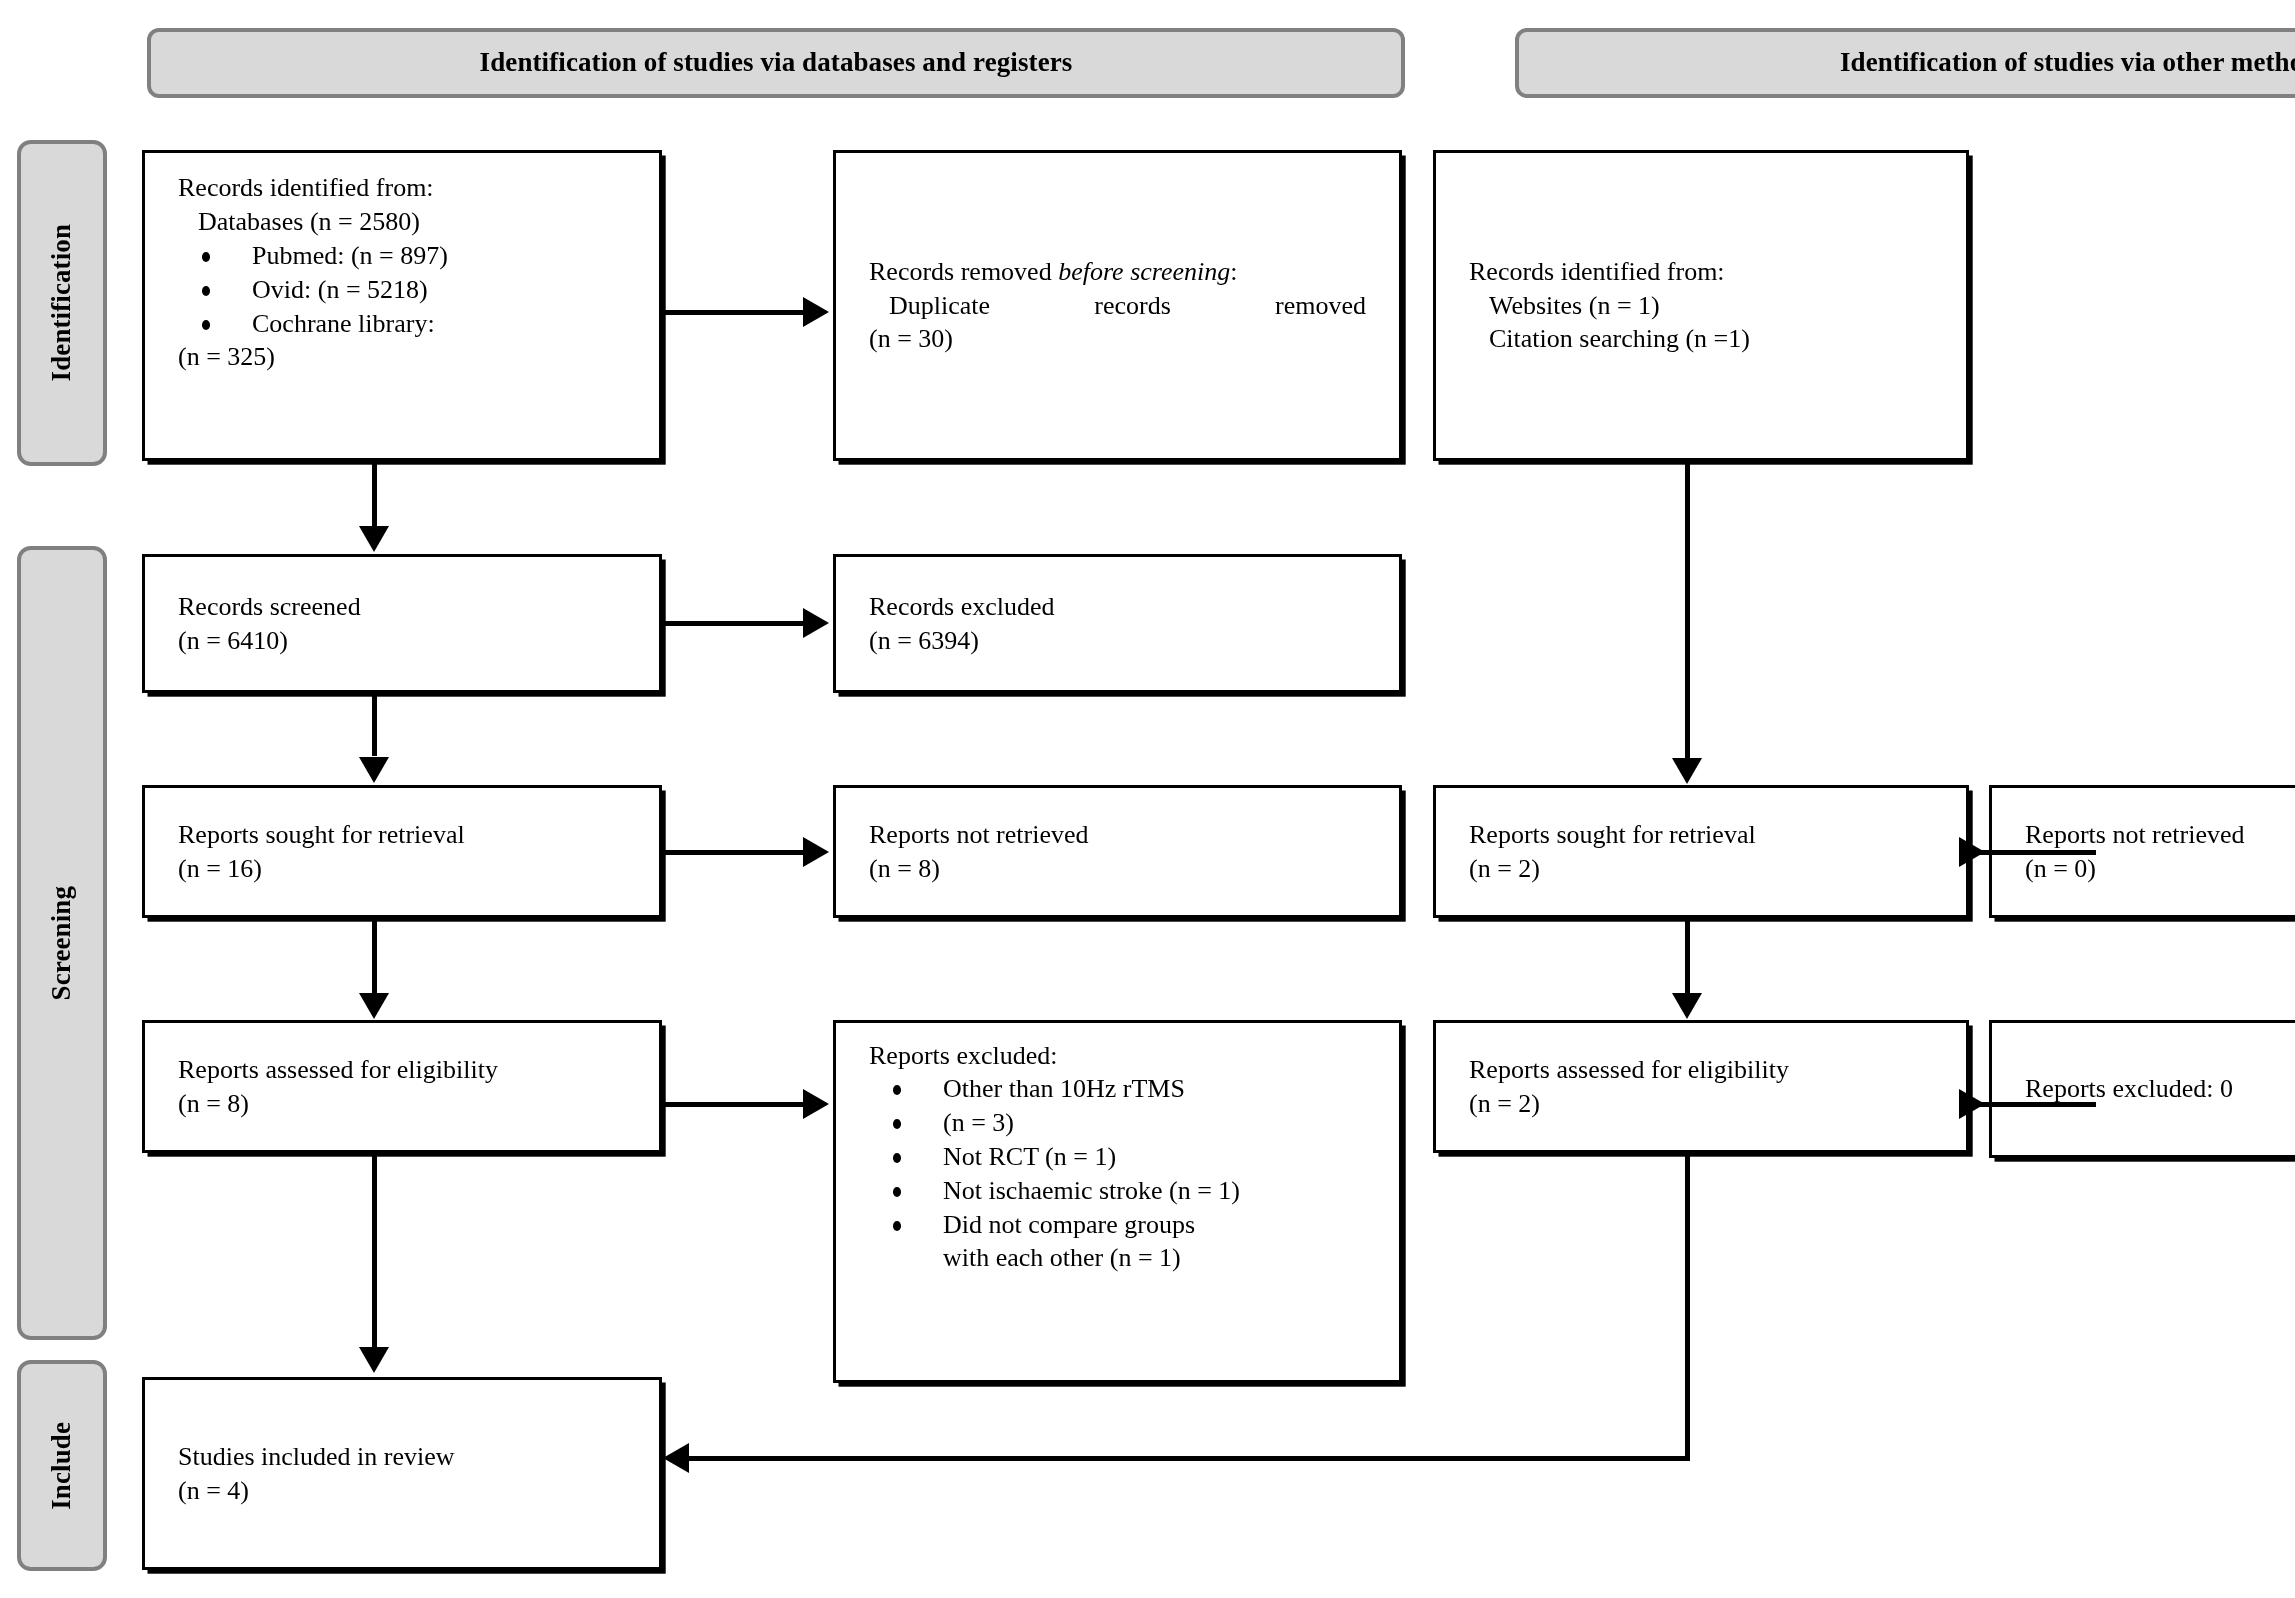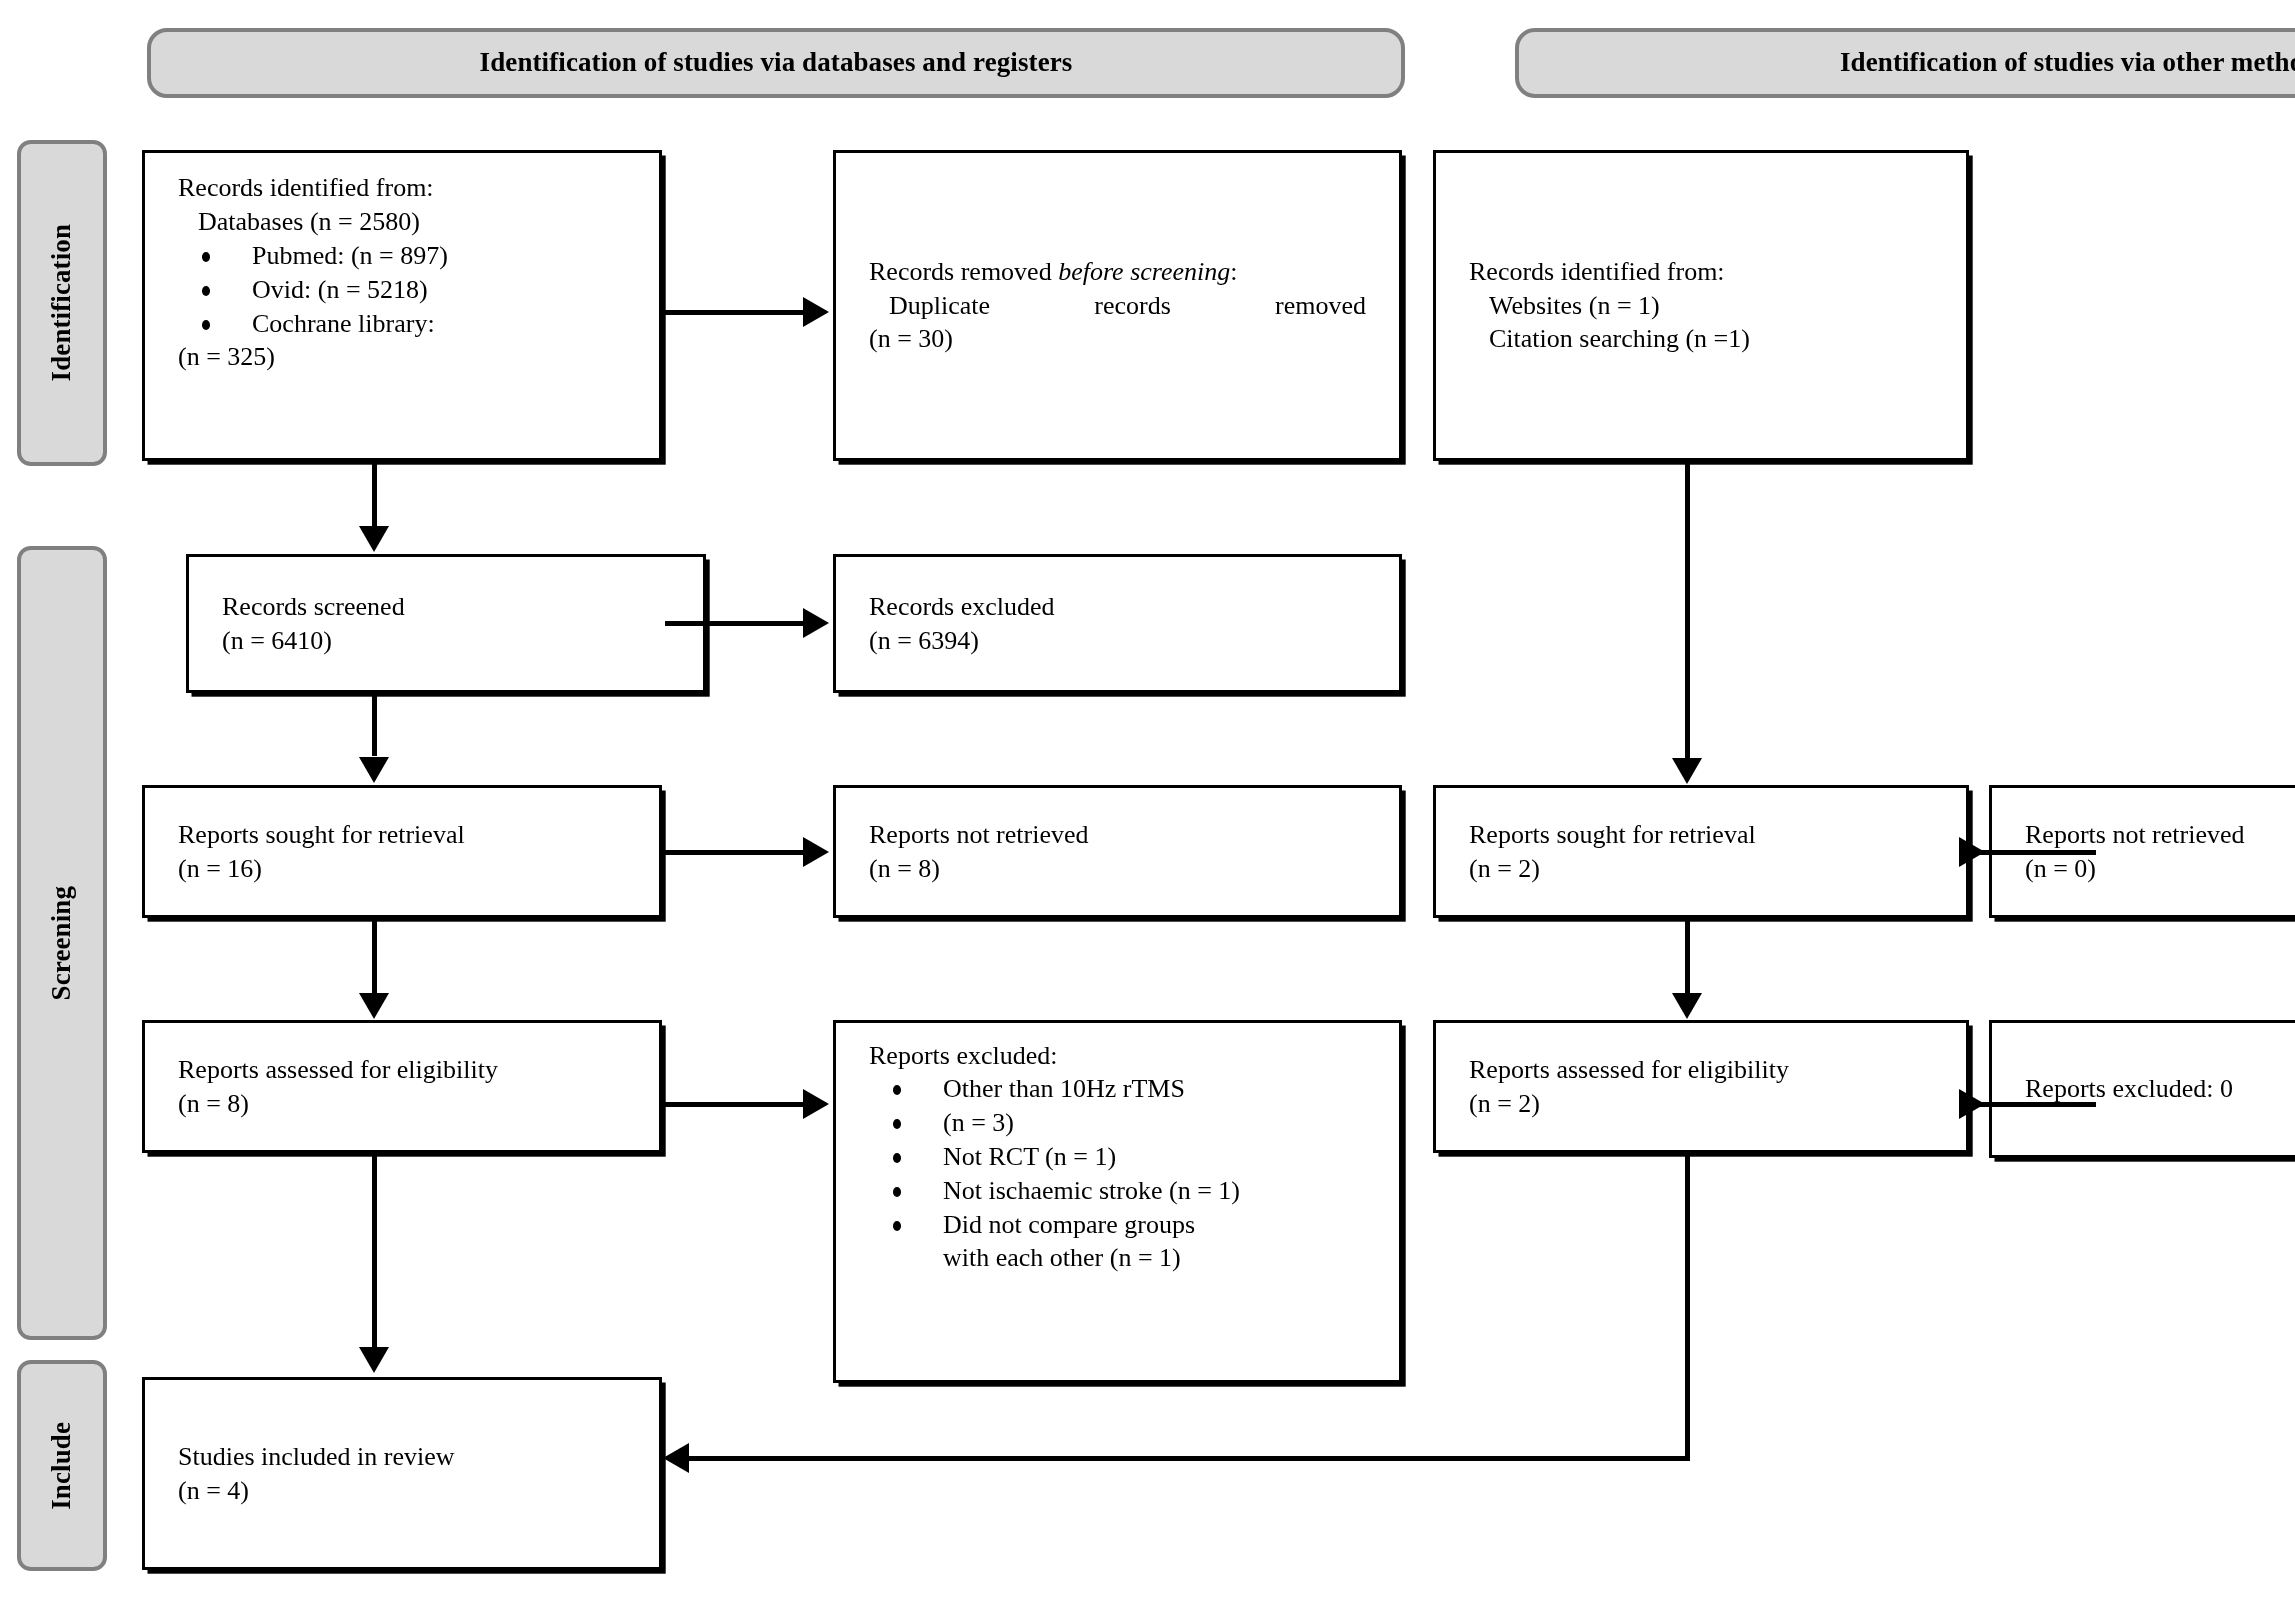--- a/index.html
+++ b/index.html
@@ -15,21 +15,21 @@
     font-family: "Liberation Serif", "DejaVu Serif", serif;
     color: #000000;
     overflow: hidden;
   }
 
   
   .stagebar {
     position: absolute;
     background: #d9d9d9;
     border: 4.1px solid #808080;
-    border-radius: 20px;
+    border-radius: 12px;
     box-sizing: border-box;
     display: flex;
     align-items: center;
     justify-content: center;
     font-weight: bold;
     font-size: 27px;
     letter-spacing: 0.1px;
   }
   .stagebar.vertical {
     border-radius: 13.8px;
@@ -157,21 +157,21 @@
     <span class="justify2">Duplicate records removed</span>
     <span class="ln">(n = 30)</span>
   </div>
 
   <div class="box" style="left:1433px; top:150px; width:536px; height:311px;">
     <span class="ln">Records identified from:</span>
     <span class="ln indent1">Websites (n = 1)</span>
     <span class="ln indent1">Citation searching (n =1)</span>
   </div>
 
-  <div class="box" style="left:142px; top:554px; width:520px; height:139px;margin-left:44px;">
+  <div class="box" style="left:142px; top:554px; width:520px; height:139px;">
     <span class="ln">Records screened</span>
     <span class="ln">(n = 6410)</span>
   </div>
 
   <div class="box" style="left:833px; top:554px; width:569px; height:139px;">
     <span class="ln">Records excluded</span>
     <span class="ln">(n = 6394)</span>
   </div>
 
   <div class="box" style="left:142px; top:785px; width:520px; height:133px;">

